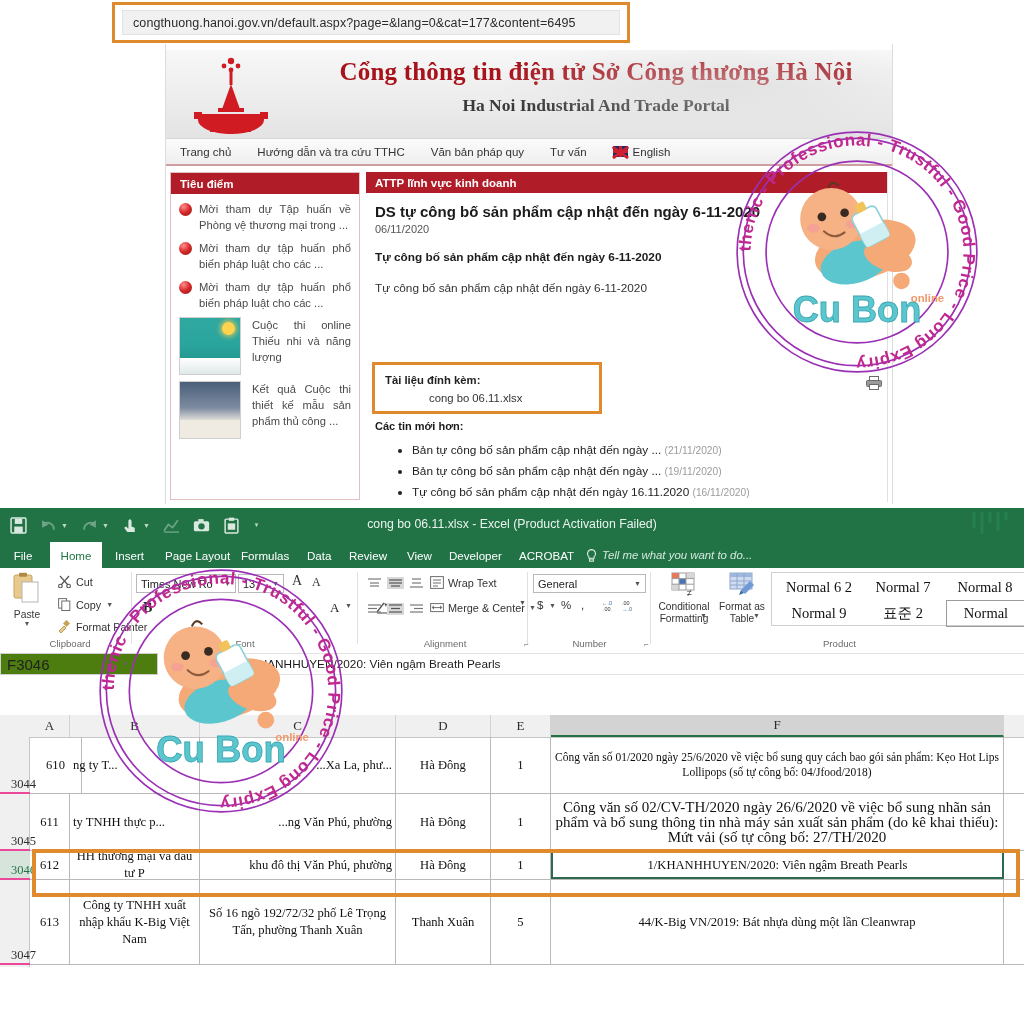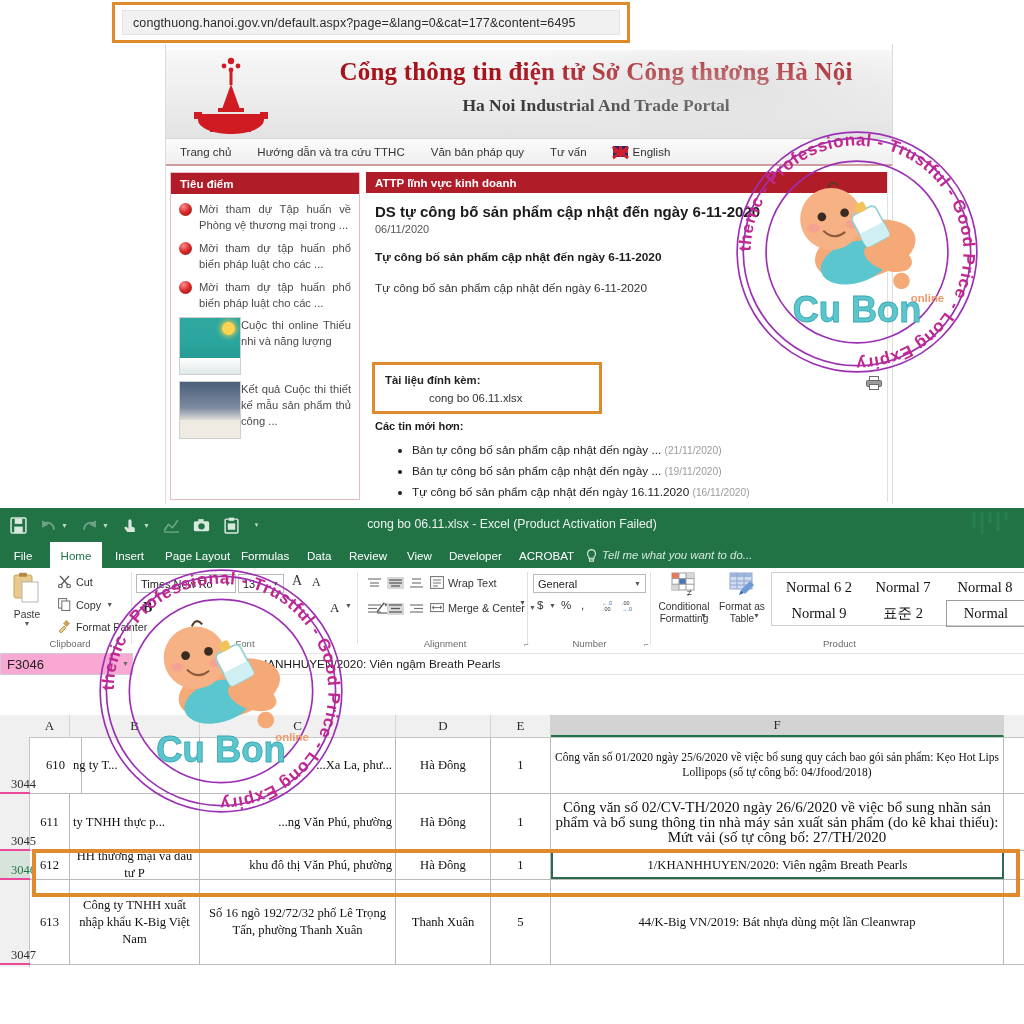--- a/index.html
+++ b/index.html
@@ -78,21 +78,21 @@
   #sidebar-head{
     height:21px;background:#b01c27;color:#fff;font-size:11.5px;font-weight:bold;
     display:flex;align-items:center;padding-left:9px;box-sizing:border-box;
   }
   .side-news{display:flex;padding:7px 8px 0 8px;}
   .bullet-red{
     width:13px;height:13px;border-radius:50%;flex:none;margin:2px 7px 0 0;
     background:radial-gradient(circle at 35% 28%, #ff8f8f 0%, #d82a2a 48%, #8d1212 100%);
   }
   .side-news-text{font-size:11.2px;color:#4a4a4a;line-height:16px;text-align:justify;}
-  .side-thumb-row{display:flex;padding:6px 8px 0 8px;gap:0;}
+  .side-thumb-row{display:flex;padding:6px 8px 0 8px;gap:11px;}
   .side-thumb{width:62px;height:58px;flex:none;border:1px solid #cfcfcf;box-sizing:border-box;}
   #thumb-contest{
     background:linear-gradient(180deg,#2fa8a0 0%,#2aa59d 45%,#1f8f88 100%);
     position:relative;overflow:hidden;
   }
   #thumb-contest:before{
     content:"";position:absolute;right:5px;top:4px;width:13px;height:13px;border-radius:50%;
     background:#ffd34d;box-shadow:0 0 5px 2px rgba(255,211,77,.7);
   }
   #thumb-contest:after{
@@ -207,23 +207,23 @@
   }
   .style-cell{
     position:absolute;font-family:"Liberation Serif",serif;font-size:14.5px;color:#111;
     display:flex;align-items:center;justify-content:center;cursor:pointer;white-space:nowrap;
   }
   .style-cell.boxed{border:1px solid #9b9b9b;}
 
   
   #formula-bar{position:absolute;left:0;top:143px;width:1024px;height:28px;background:#fff;border-bottom:1px solid #d0d0d0;}
   #namebox{
-    position:absolute;left:0;top:2px;width:133px;height:22px;border:1px solid #cfcfcf;
-    background:#f9a8d4;box-sizing:border-box;display:flex;align-items:center;padding-left:6px;
-    font-size:13px;color:#222;
+    position:absolute;left:0;top:2px;width:158px;height:22px;border:1px solid #cfcfcf;
+    background:#4d7c0f;box-sizing:border-box;display:flex;align-items:center;padding-left:6px;
+    font-size:15px;color:#222;
   }
   #namebox-caret{position:absolute;left:122px;top:9px;font-size:7px;color:#666;}
   #fx-group{position:absolute;left:139px;top:2px;width:90px;height:22px;display:flex;align-items:center;justify-content:flex-end;gap:11px;padding-right:8px;box-sizing:border-box;}
   .fbar-ico{font-size:11px;color:#808080;cursor:pointer;}
   #fx-label{font-family:"Liberation Serif",serif;font-style:italic;font-size:13px;color:#444;}
   #formula-input{
     position:absolute;left:232px;top:2px;width:792px;height:22px;border:1px solid #e3e3e3;
     border-right:none;background:#fff;box-sizing:border-box;display:flex;align-items:center;
     padding-left:8px;font-size:11.8px;color:#1b1b1b;
   }

